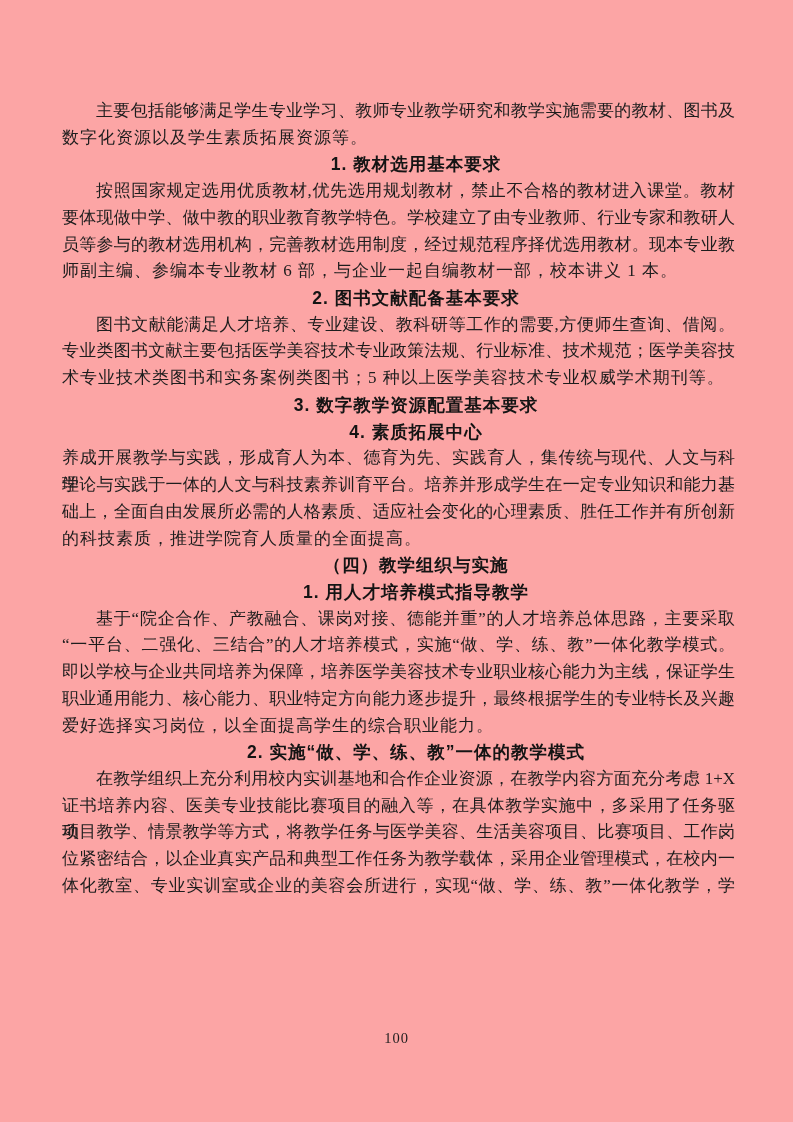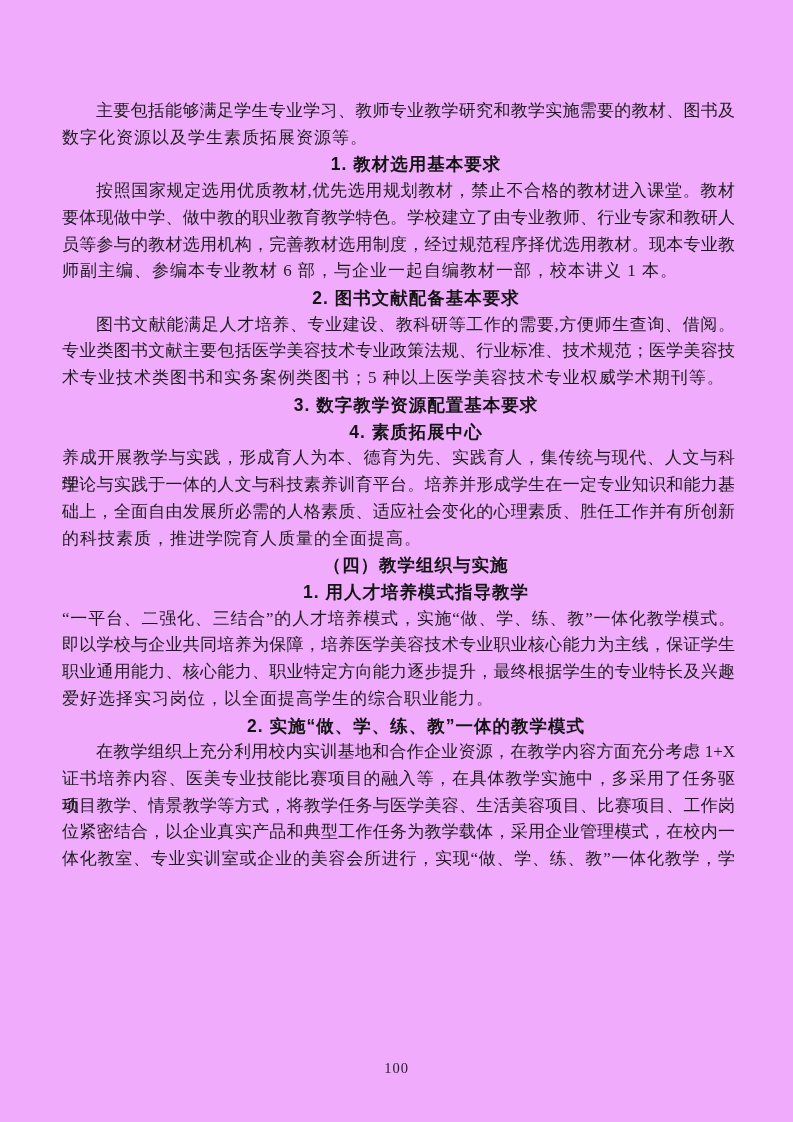--- a/index.html
+++ b/index.html
@@ -6,21 +6,21 @@
   body {
     width: 793px; height: 1122px;
     background: #ffffff;
     position: relative;
     overflow: hidden;
     font-family: "Liberation Serif", "DejaVu Serif", serif;
     color: #1d1d1d;
   }
   .page {
     position: absolute; inset: 0;
-    background: #f0abfc;
+    background: #fca5a5;
     text-decoration: underline;
   }
   .doc-content {
     position: absolute;
     left: 62px; top: 98px;
     width: 673px;
   }
   .line {
     height: 26.72px;
     line-height: 26.72px;
@@ -38,21 +38,21 @@
   .heading {
     font-family: "Liberation Sans", "DejaVu Sans", sans-serif;
     font-weight: 700;
     text-indent: 2em;
     font-size: 17.5px;
     color: #141414;
     text-align: center;
   }
   .page-number {
     position: absolute;
-    top: 1060px; left: 0;
+    top: 1030px; left: 0;
     width: 100%;
     text-align: center;
     font-size: 14.5px;
     letter-spacing: 1px;
     color: #1d1d1d;
   }
 </style>
 </head>
 <body>
 
@@ -79,20 +79,21 @@
       <div class="line heading">4. 素质拓展中心</div>
       <div class="paragraph">
         <div class="line fill">养成开展教学与实践，形成育人为本、德育为先、实践育人，集传统与现代、人文与科学、</div>
         <div class="line fill">理论与实践于一体的人文与科技素养训育平台。培养并形成学生在一定专业知识和能力基</div>
         <div class="line fill">础上，全面自由发展所必需的人格素质、适应社会变化的心理素质、胜任工作并有所创新</div>
         <div class="line">的科技素质，推进学院育人质量的全面提高。</div>
       </div>
       <div class="line heading section">（四）教学组织与实施</div>
       <div class="line heading">1. 用人才培养模式指导教学</div>
       <div class="paragraph">
+        <div class="line indent fill">基于“院企合作、产教融合、课岗对接、德能并重”的人才培养总体思路，主要采取</div>
         <div class="line fill">“一平台、二强化、三结合”的人才培养模式，实施“做、学、练、教”一体化教学模式。</div>
         <div class="line fill">即以学校与企业共同培养为保障，培养医学美容技术专业职业核心能力为主线，保证学生</div>
         <div class="line fill">职业通用能力、核心能力、职业特定方向能力逐步提升，最终根据学生的专业特长及兴趣</div>
         <div class="line">爱好选择实习岗位，以全面提高学生的综合职业能力。</div>
       </div>
       <div class="line heading">2. 实施“做、学、练、教”一体的教学模式</div>
       <div class="paragraph">
         <div class="line indent fill">在教学组织上充分利用校内实训基地和合作企业资源，在教学内容方面充分考虑 1+X</div>
         <div class="line fill">证书培养内容、医美专业技能比赛项目的融入等，在具体教学实施中，多采用了任务驱动、</div>
         <div class="line fill">项目教学、情景教学等方式，将教学任务与医学美容、生活美容项目、比赛项目、工作岗</div>

